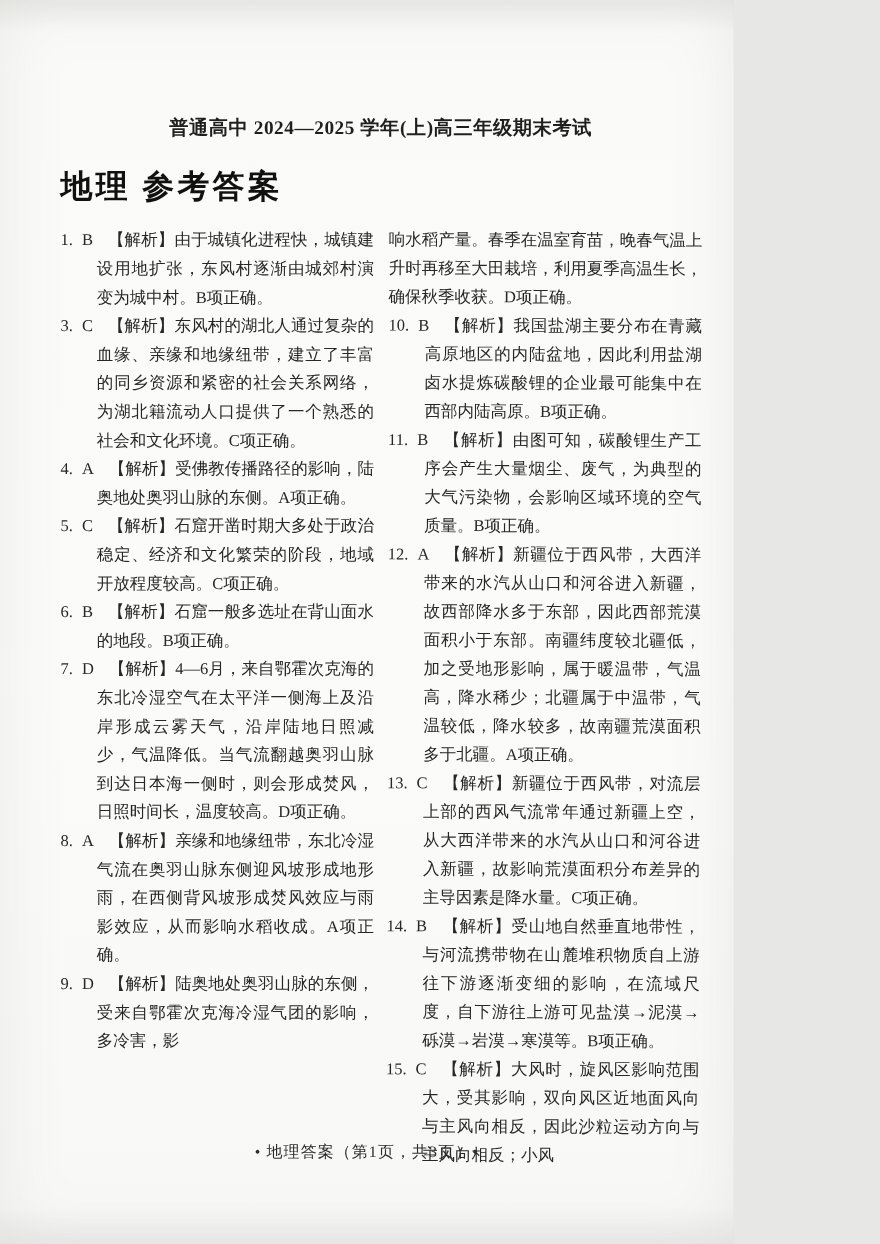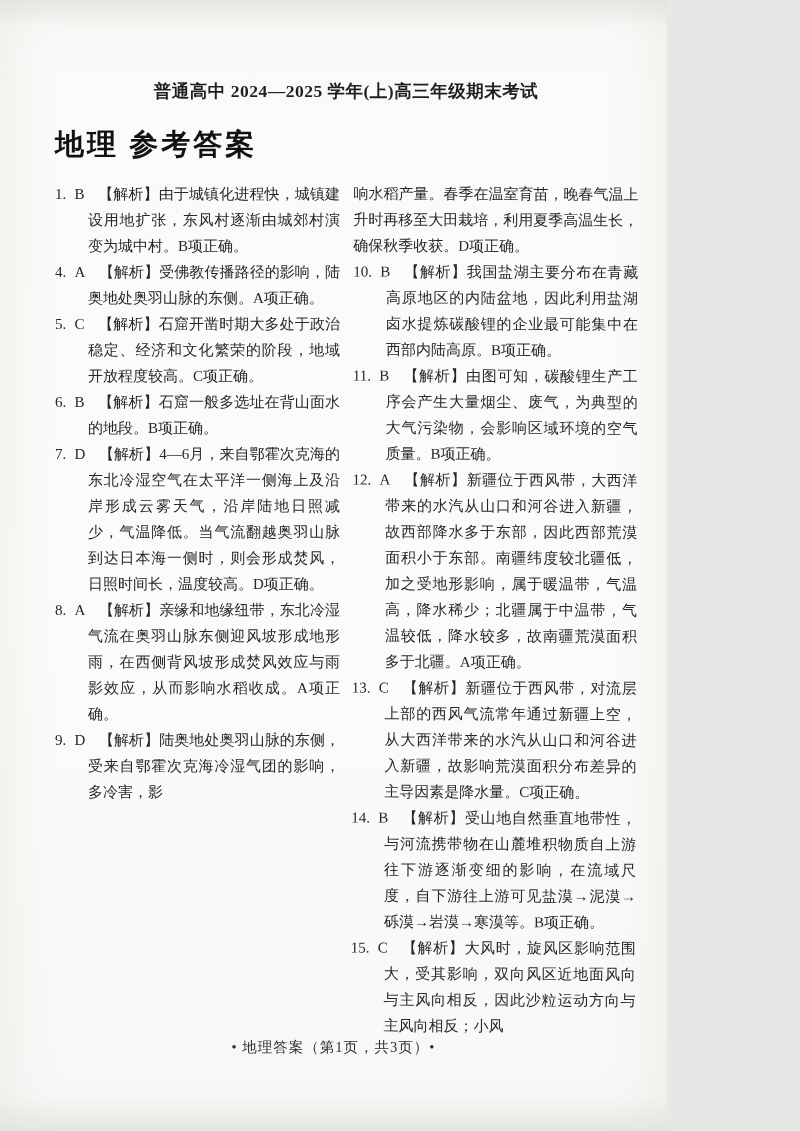--- a/index.html
+++ b/index.html
@@ -8,21 +8,21 @@
     background: #e7e7e5;
     font-family: "Liberation Serif", "DejaVu Serif", serif;
   }
   .page {
     position: relative;
     width: 667px;
     height: 1131px;
     color: #262626;
     background: linear-gradient(180deg, #ededeb 0%, #fafaf8 2.5%, #fbfbf9 55%, #f8f8f6 97%, #ededeb 100%);
     box-shadow: inset 0 0 60px rgba(120,120,115,0.12);
-    padding: 79px 30px 0 55px;
+    padding: 104px 30px 0 55px;
     overflow: hidden;
   }
   .exam-header {
     text-align: center;
     font-weight: bold;
     font-size: 17.5px;
     letter-spacing: 0.5px;
     color: #1f1f1f;
   }
   .exam-title {
@@ -64,20 +64,21 @@
 <div class="page">
 
   <div class="exam-header">普通高中 2024—2025 学年(上)高三年级期末考试</div>
 
   <div class="exam-title">地理 参考答案</div>
 
   <div class="columns">
 
     <div class="col col-left">
       <p class="item"><span class="qnum">1.</span><span class="qans">B</span><span>【解析】由于城镇化进程快，城镇建设用地扩张，东风村逐渐由城郊村演变为城中村。B项正确。</span></p>
+      <p class="item"><span class="qnum">3.</span><span class="qans">C</span><span>【解析】东风村的湖北人通过复杂的血缘、亲缘和地缘纽带，建立了丰富的同乡资源和紧密的社会关系网络，为湖北籍流动人口提供了一个熟悉的社会和文化环境。C项正确。</span></p>
       <p class="item"><span class="qnum">4.</span><span class="qans">A</span><span>【解析】受佛教传播路径的影响，陆奥地处奥羽山脉的东侧。A项正确。</span></p>
       <p class="item"><span class="qnum">5.</span><span class="qans">C</span><span>【解析】石窟开凿时期大多处于政治稳定、经济和文化繁荣的阶段，地域开放程度较高。C项正确。</span></p>
       <p class="item"><span class="qnum">6.</span><span class="qans">B</span><span>【解析】石窟一般多选址在背山面水的地段。B项正确。</span></p>
       <p class="item"><span class="qnum">7.</span><span class="qans">D</span><span>【解析】4—6月，来自鄂霍次克海的东北冷湿空气在太平洋一侧海上及沿岸形成云雾天气，沿岸陆地日照减少，气温降低。当气流翻越奥羽山脉到达日本海一侧时，则会形成焚风，日照时间长，温度较高。D项正确。</span></p>
       <p class="item"><span class="qnum">8.</span><span class="qans">A</span><span>【解析】亲缘和地缘纽带，东北冷湿气流在奥羽山脉东侧迎风坡形成地形雨，在西侧背风坡形成焚风效应与雨影效应，从而影响水稻收成。A项正确。</span></p>
       <p class="item"><span class="qnum">9.</span><span class="qans">D</span><span>【解析】陆奥地处奥羽山脉的东侧，受来自鄂霍次克海冷湿气团的影响，多冷害，影</span></p>
     </div>
 
     <div class="col col-right">
       <p class="item continuation">响水稻产量。春季在温室育苗，晚春气温上升时再移至大田栽培，利用夏季高温生长，确保秋季收获。D项正确。</p>

